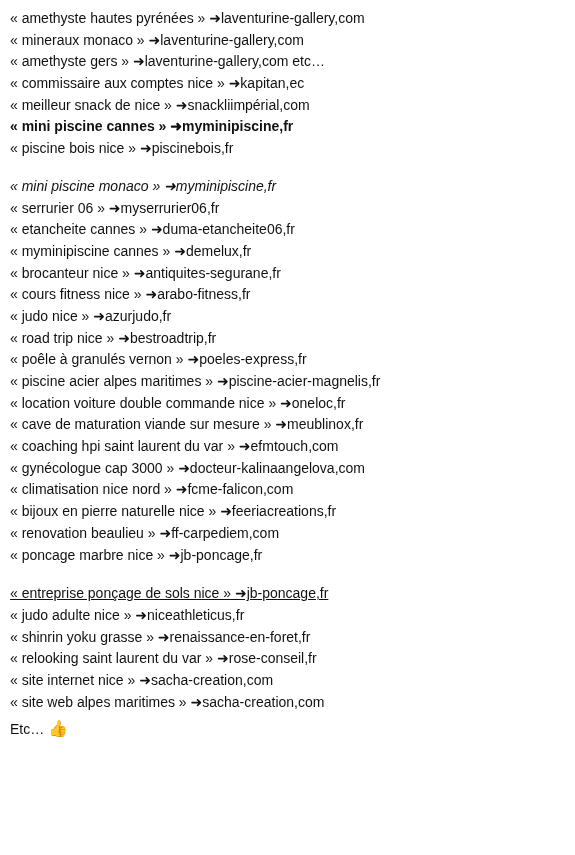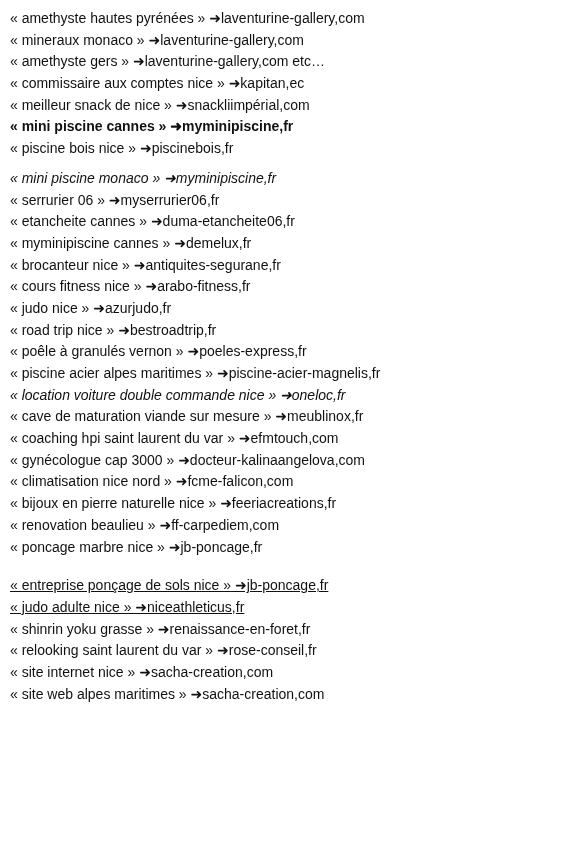--- a/index.html
+++ b/index.html
@@ -31,39 +31,43 @@
 <body>
 
 <div>
   <div id="entries-container">
       <div style="margin-bottom: 0px;"><span>« amethyste hautes pyrénées » ➜laventurine-gallery,com</span></div>
       <div style="margin-bottom: 0px;"><span>« mineraux monaco » ➜laventurine-gallery,com</span></div>
       <div style="margin-bottom: 0px;"><span>« amethyste gers » ➜laventurine-gallery,com etc…</span></div>
       <div style="margin-bottom: 0px;"><span>« commissaire aux comptes nice » ➜kapitan,ec</span></div>
       <div style="margin-bottom: 0px;"><span>« meilleur snack de nice » ➜snackliimpérial,com</span></div>
       <div style="margin-bottom: 0px; font-weight: bold;"><span>« mini piscine cannes » ➜myminipiscine,fr</span></div>
-      <div style="margin-bottom: 8px;"><span>« piscine bois nice » ➜piscinebois,fr</span></div>
+      <div style="margin-bottom: 16px;"><span>« piscine bois nice » ➜piscinebois,fr</span></div>
       <div style="margin-bottom: 0px; font-style: italic;"><span>« mini piscine monaco » ➜myminipiscine,fr</span></div>
       <div style="margin-bottom: 0px;"><span>« serrurier 06 » ➜myserrurier06,fr</span></div>
       <div style="margin-bottom: 0px;"><span>« etancheite cannes » ➜duma-etancheite06,fr</span></div>
       <div style="margin-bottom: 0px;"><span>« myminipiscine cannes » ➜demelux,fr</span></div>
       <div style="margin-bottom: 0px;"><span>« brocanteur nice » ➜antiquites-segurane,fr</span></div>
       <div style="margin-bottom: 0px;"><span>« cours fitness nice » ➜arabo-fitness,fr</span></div>
       <div style="margin-bottom: 0px;"><span>« judo nice » ➜azurjudo,fr</span></div>
       <div style="margin-bottom: 0px;"><span>« road trip nice » ➜bestroadtrip,fr</span></div>
       <div style="margin-bottom: 0px;"><span>« poêle à granulés vernon » ➜poeles-express,fr</span></div>
       <div style="margin-bottom: 0px;"><span>« piscine acier alpes maritimes » ➜piscine-acier-magnelis,fr</span></div>
-      <div style="margin-bottom: 0px; font-style: italic;"><span>« location voiture double commande nice » ➜oneloc,fr</span></div>
+      <div style="margin-bottom: 0px;"><span>« location voiture double commande nice » ➜oneloc,fr</span></div>
       <div style="margin-bottom: 0px;"><span>« cave de maturation viande sur mesure » ➜meublinox,fr</span></div>
       <div style="margin-bottom: 0px;"><span>« coaching hpi saint laurent du var » ➜efmtouch,com</span></div>
       <div style="margin-bottom: 0px;"><span>« gynécologue cap 3000 » ➜docteur-kalinaangelova,com</span></div>
       <div style="margin-bottom: 0px;"><span>« climatisation nice nord » ➜fcme-falicon,com</span></div>
       <div style="margin-bottom: 0px;"><span>« bijoux en pierre naturelle nice » ➜feeriacreations,fr</span></div>
       <div style="margin-bottom: 0px;"><span>« renovation beaulieu » ➜ff-carpediem,com</span></div>
       <div style="margin-bottom: 17px;"><span>« poncage marbre nice » ➜jb-poncage,fr</span></div>
       <div style="margin-bottom: 0px; text-decoration: underline;"><span>« entreprise ponçage de sols nice » ➜jb-poncage,fr</span></div>
-      <div style="margin-bottom: 0px; text-decoration: underline;"><span>« judo adulte nice » ➜niceathleticus,fr</span></div>
+      <div style="margin-bottom: 0px;"><span>« judo adulte nice » ➜niceathleticus,fr</span></div>
       <div style="margin-bottom: 0px;"><span>« shinrin yoku grasse » ➜renaissance-en-foret,fr</span></div>
       <div style="margin-bottom: 0px;"><span>« relooking saint laurent du var » ➜rose-conseil,fr</span></div>
       <div style="margin-bottom: 0px;"><span>« site internet nice » ➜sacha-creation,com</span></div>
       <div style="margin-bottom: 0px;"><span>« site web alpes maritimes » ➜sacha-creation,com</span></div>
     </div>
+  <div class="footer-line">
+    <span id="etc-label">Etc…</span>
+    <span class="thumbs-icon" id="thumbs-icon">👍</span>
+  </div>
 </div>
 
 </body></html>

